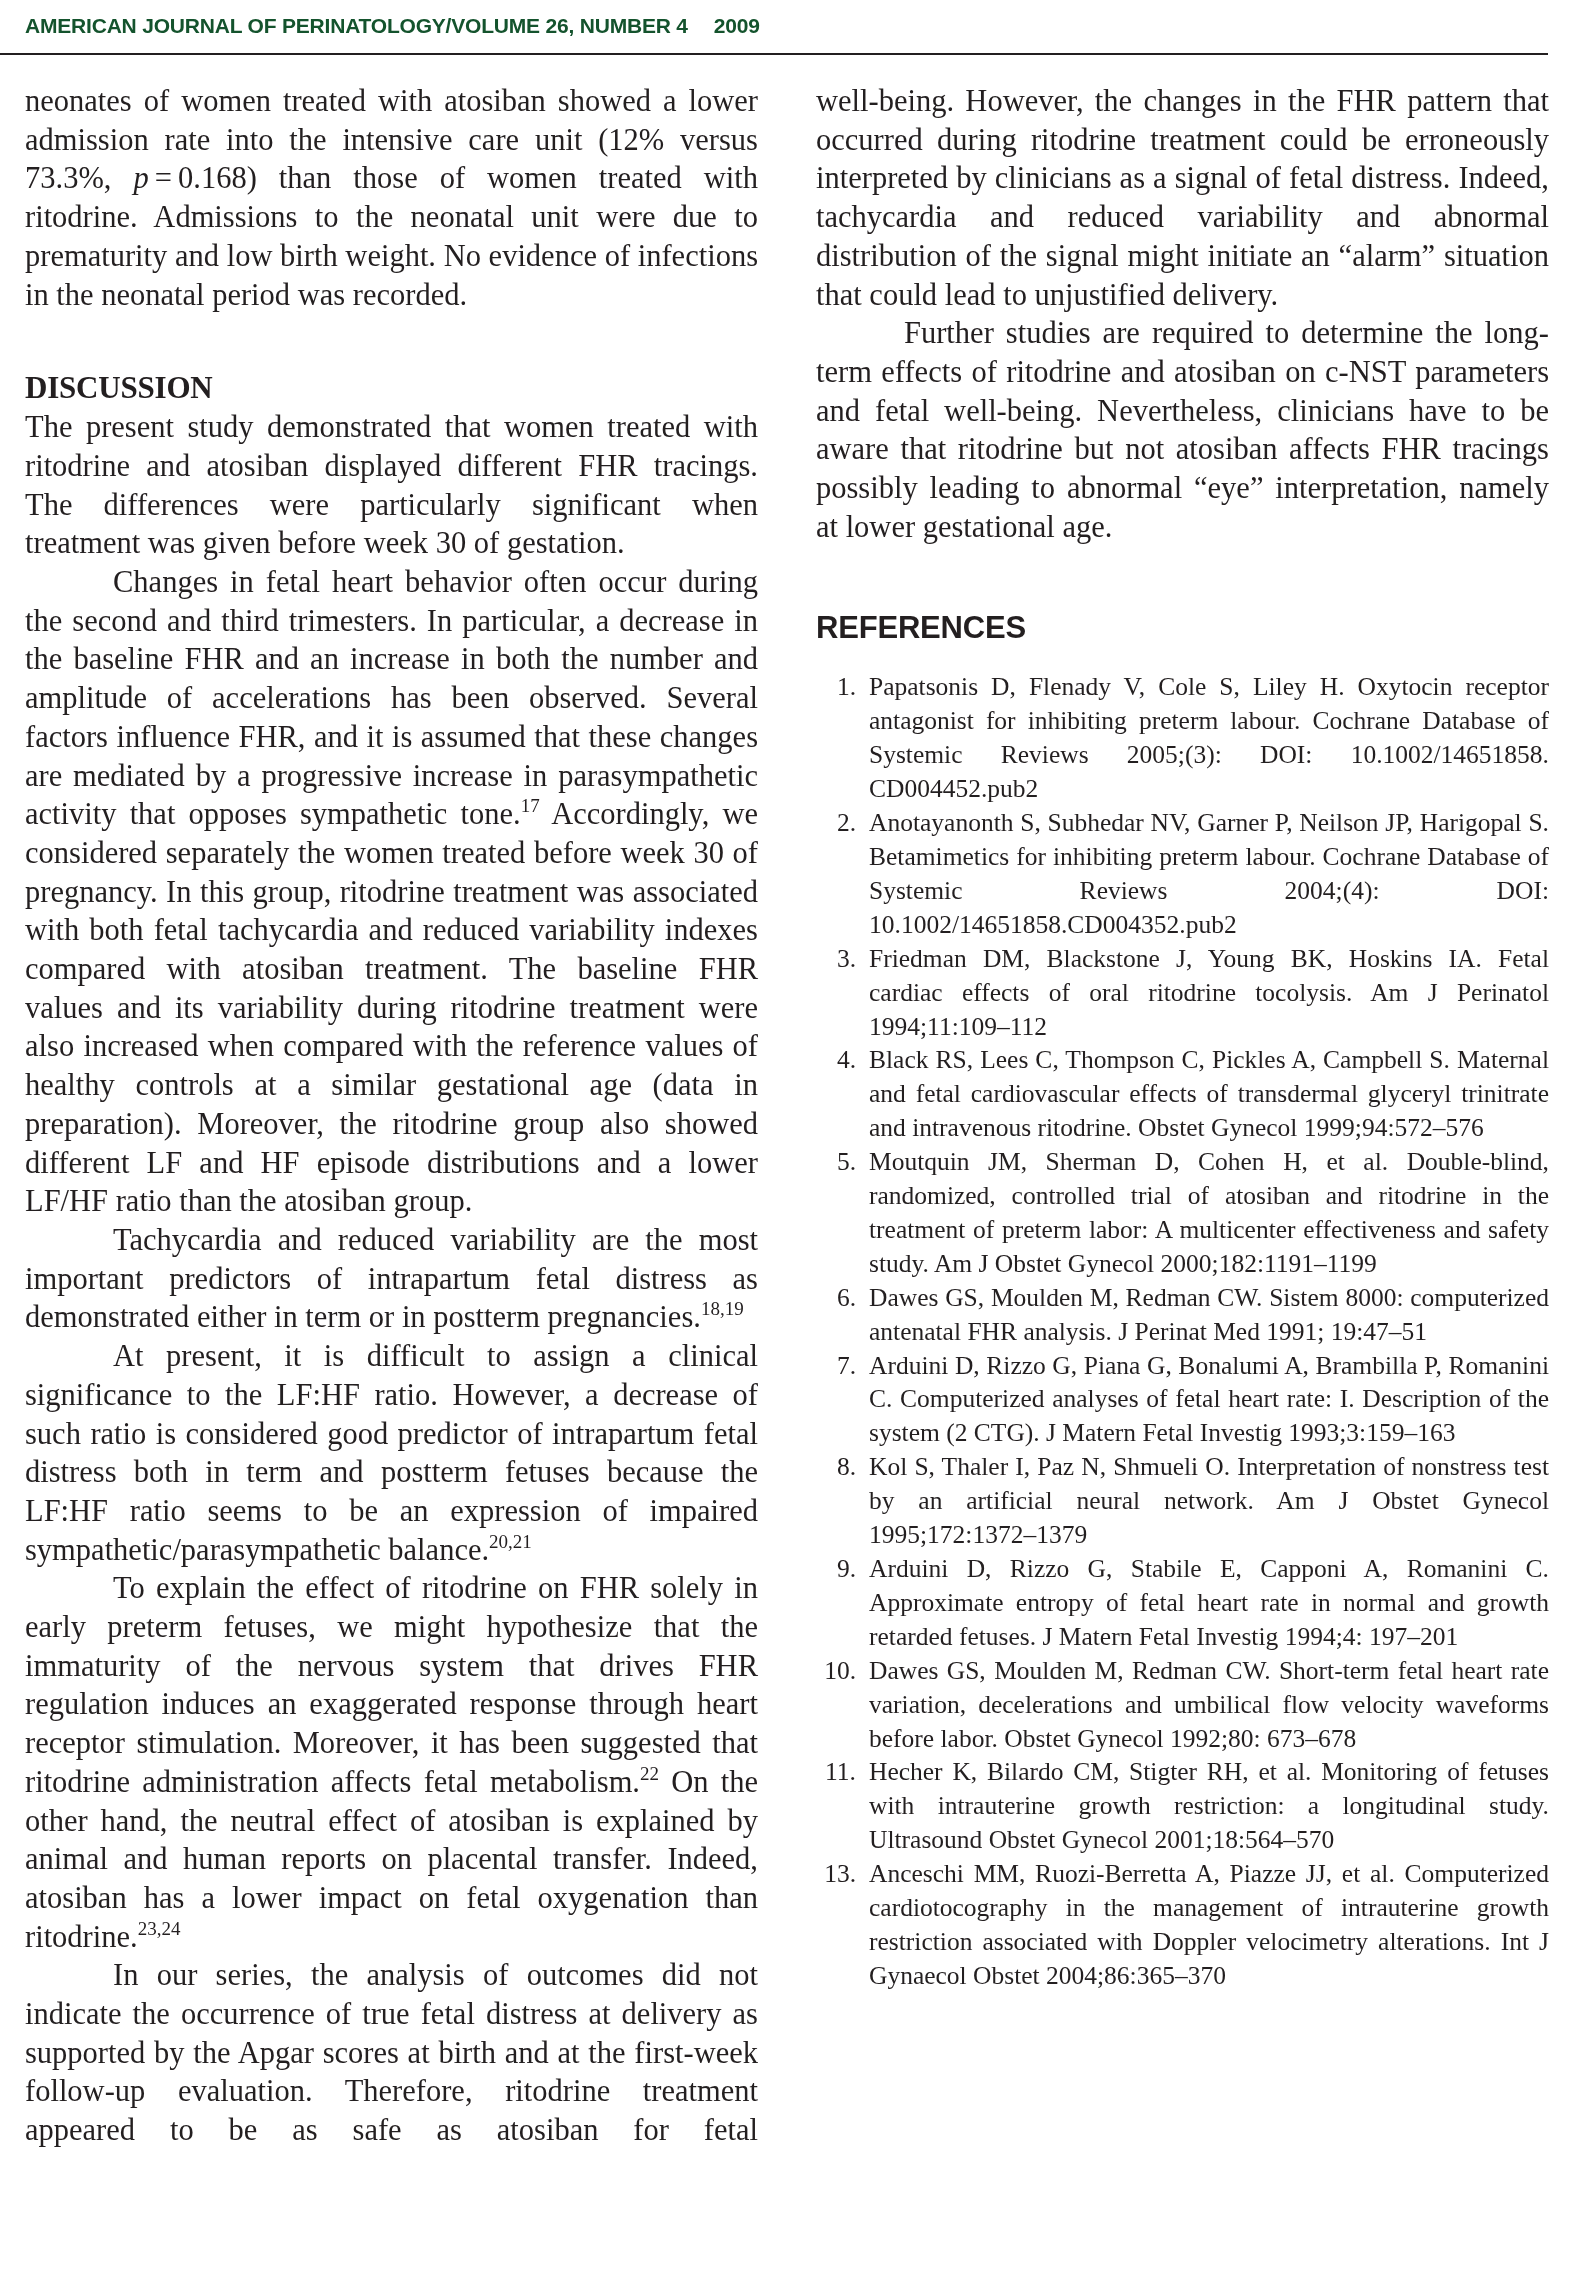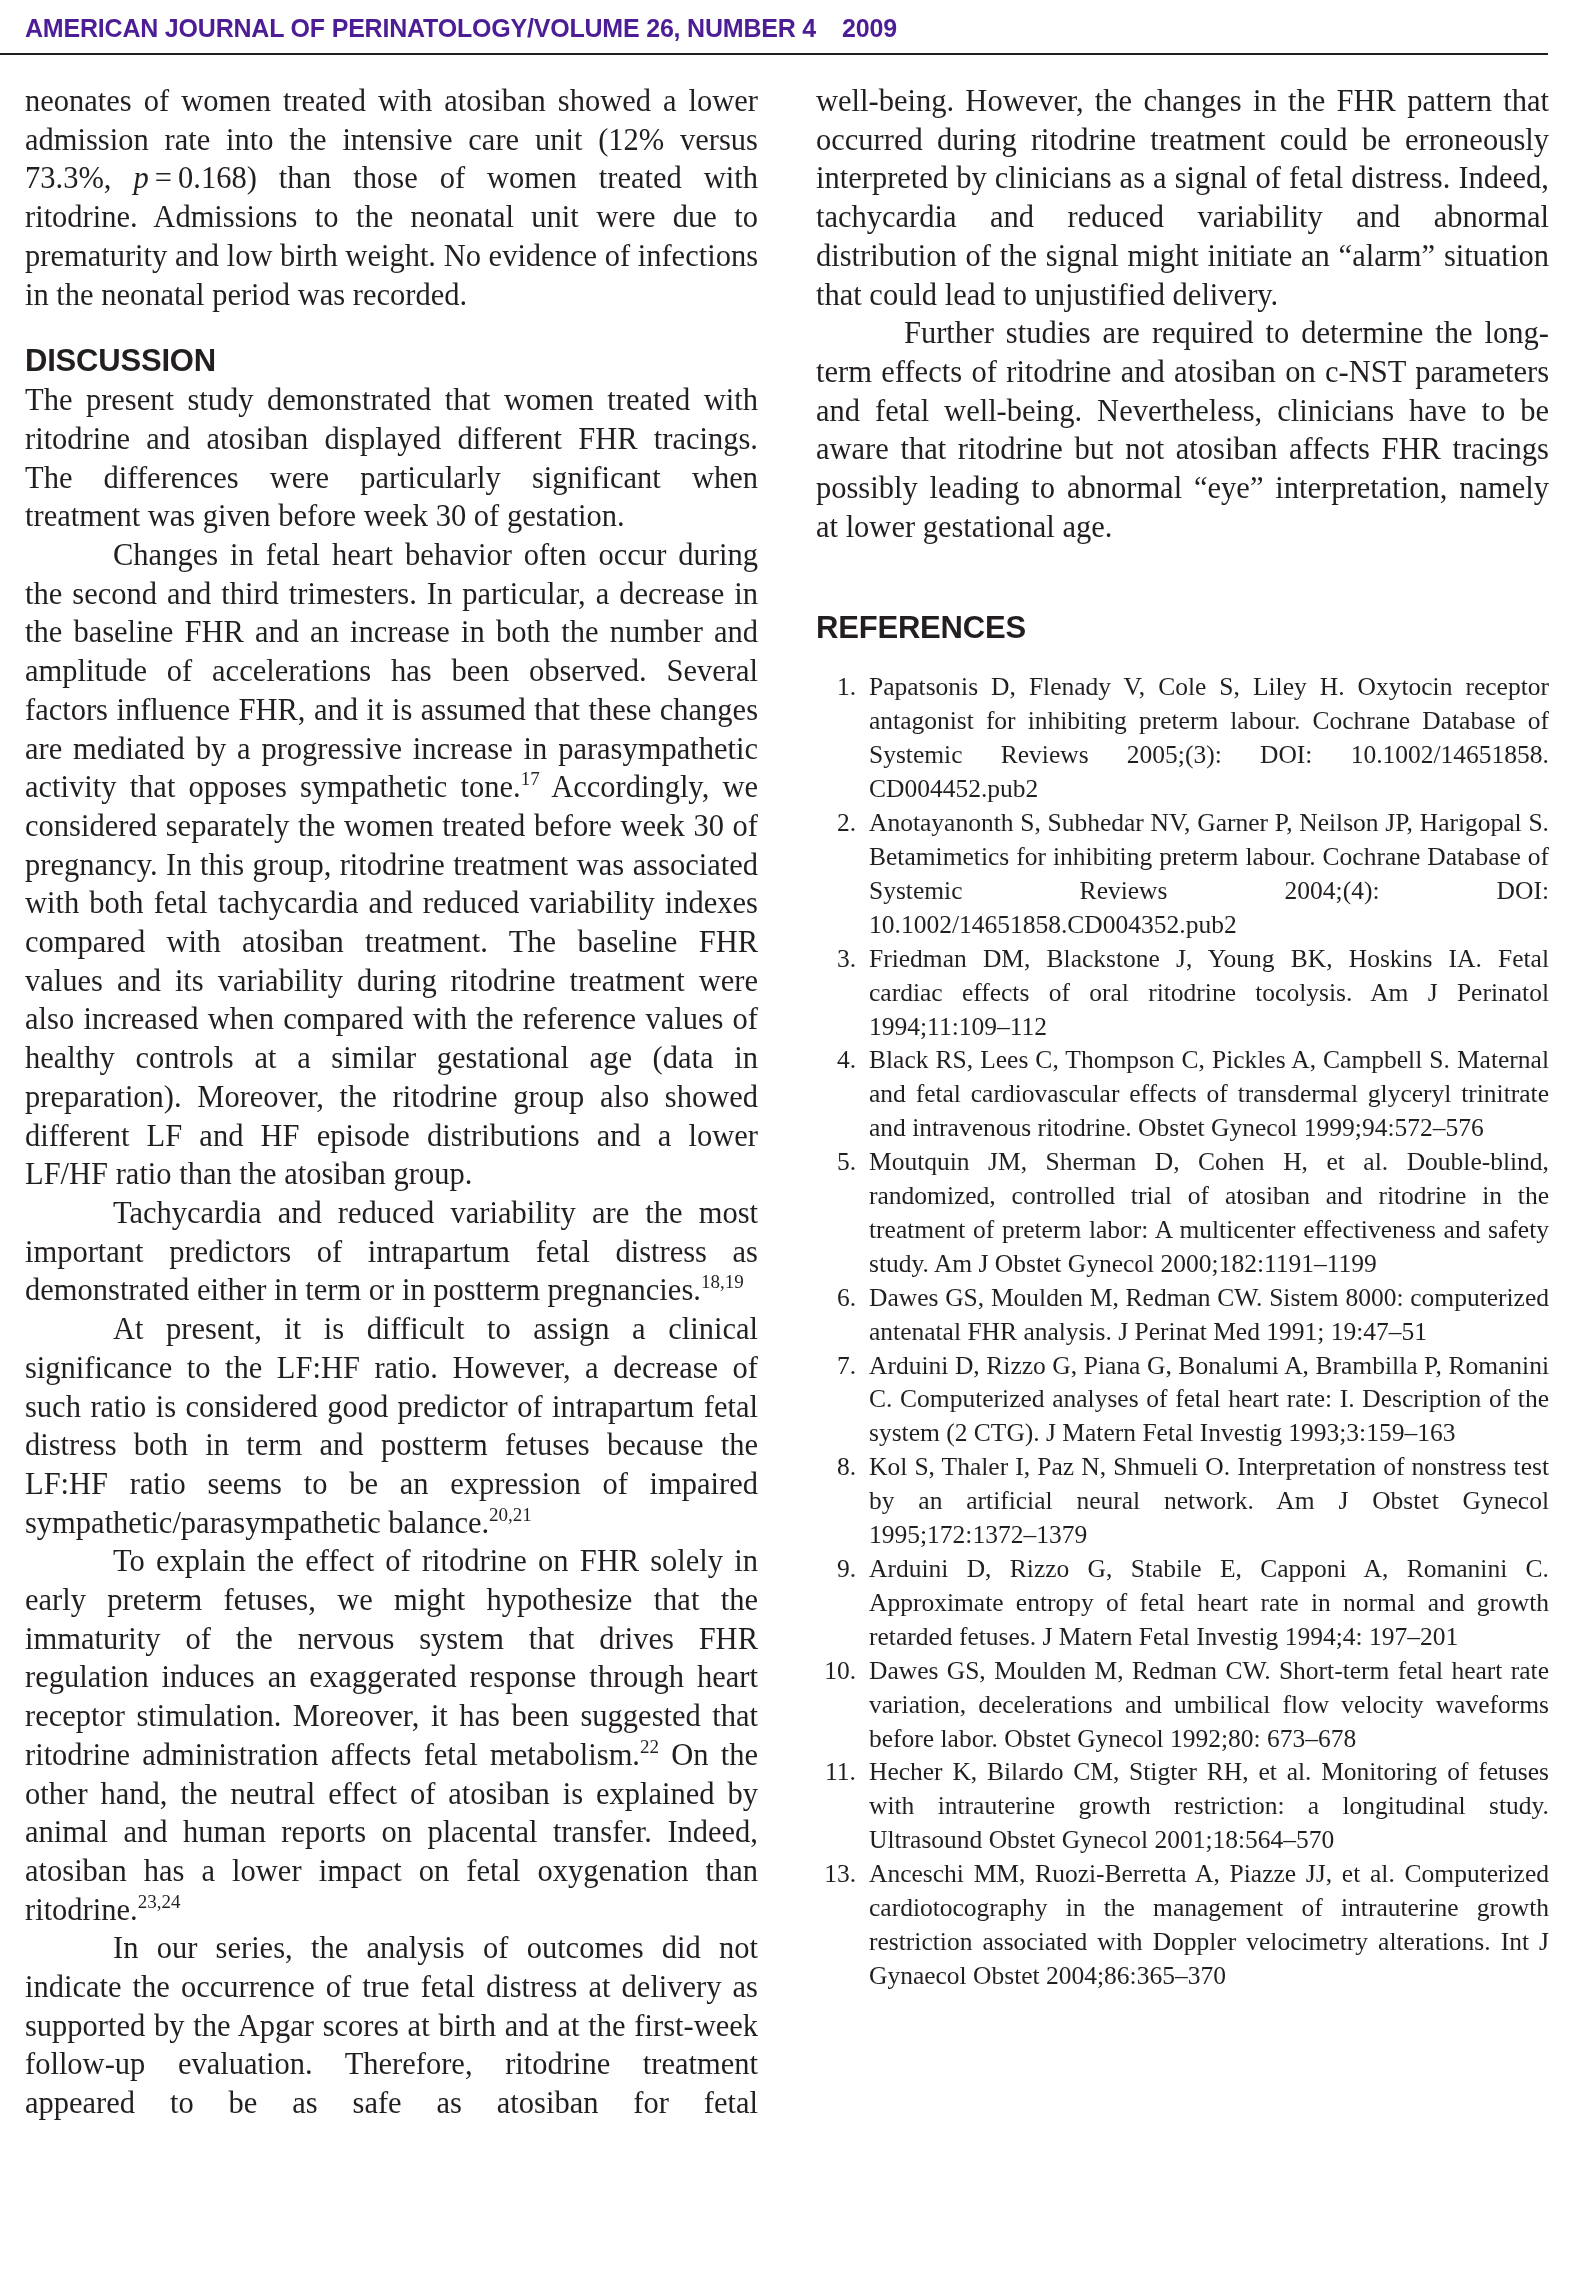--- a/index.html
+++ b/index.html
@@ -1,36 +1,36 @@
 <!DOCTYPE html>
 <html><head>
 <meta charset="utf-8">
 <style>
   html, body { margin: 0; padding: 0; background: #ffffff; }
   body { width: 1573px; height: 2277px; position: relative; overflow: hidden; color: #231f20; }
   .header {
     position: absolute; left: 25px; top: 14px; width: 1523px;
     font-family: "Liberation Sans", sans-serif; font-weight: bold;
-    font-size: 25px; letter-spacing: -0.2px; color: #4c1d95; white-space: nowrap;
+    font-size: 21px; letter-spacing: -0.2px; color: #14532d; white-space: nowrap;
   }
   .header .year { margin-left: 26px; }
   .header-rule { position: absolute; left: 0; top: 53px; width: 1548px; height: 0; border-top: 2.5px solid #231f20; }
   .col { position: absolute; font-family: "Liberation Serif", serif; text-align: justify; }
   .col-left { left: 25px; top: 82px; width: 733px; }
   .col-right { left: 816px; top: 82px; width: 733px; }
   .body-p {
     margin: 0; font-size: 30.5px; line-height: 38.7px;
     hyphens: manual;
   }
   .body-p.indent { text-indent: 88px; font-family: Liberation Serif, serif; }
   .section-head {
     font-family: "Liberation Sans", sans-serif; font-weight: bold;
     font-size: 31px; line-height: 36px; margin: 0; letter-spacing: -0.2px;
   }
-  .discussion-head { margin-top: 29px; margin-bottom: 2px; }
+  .discussion-head { margin-top: 56px; margin-bottom: 2px; font-family: Liberation Serif, serif; }
   .references-head { margin-top: 64px; margin-bottom: 24px; }
   sup { font-size: 19px; line-height: 0; vertical-align: 12px; }
   .p-italic { font-style: italic; }
   ol.refs { list-style: none; margin: 0; padding: 0; }
   .ref {
     position: relative; padding-left: 53px;
     font-size: 25.5px; line-height: 33.9px; text-align: justify;
     margin: 0;
   }
   .ref .num { position: absolute; left: 0; width: 40px; text-align: right; }

